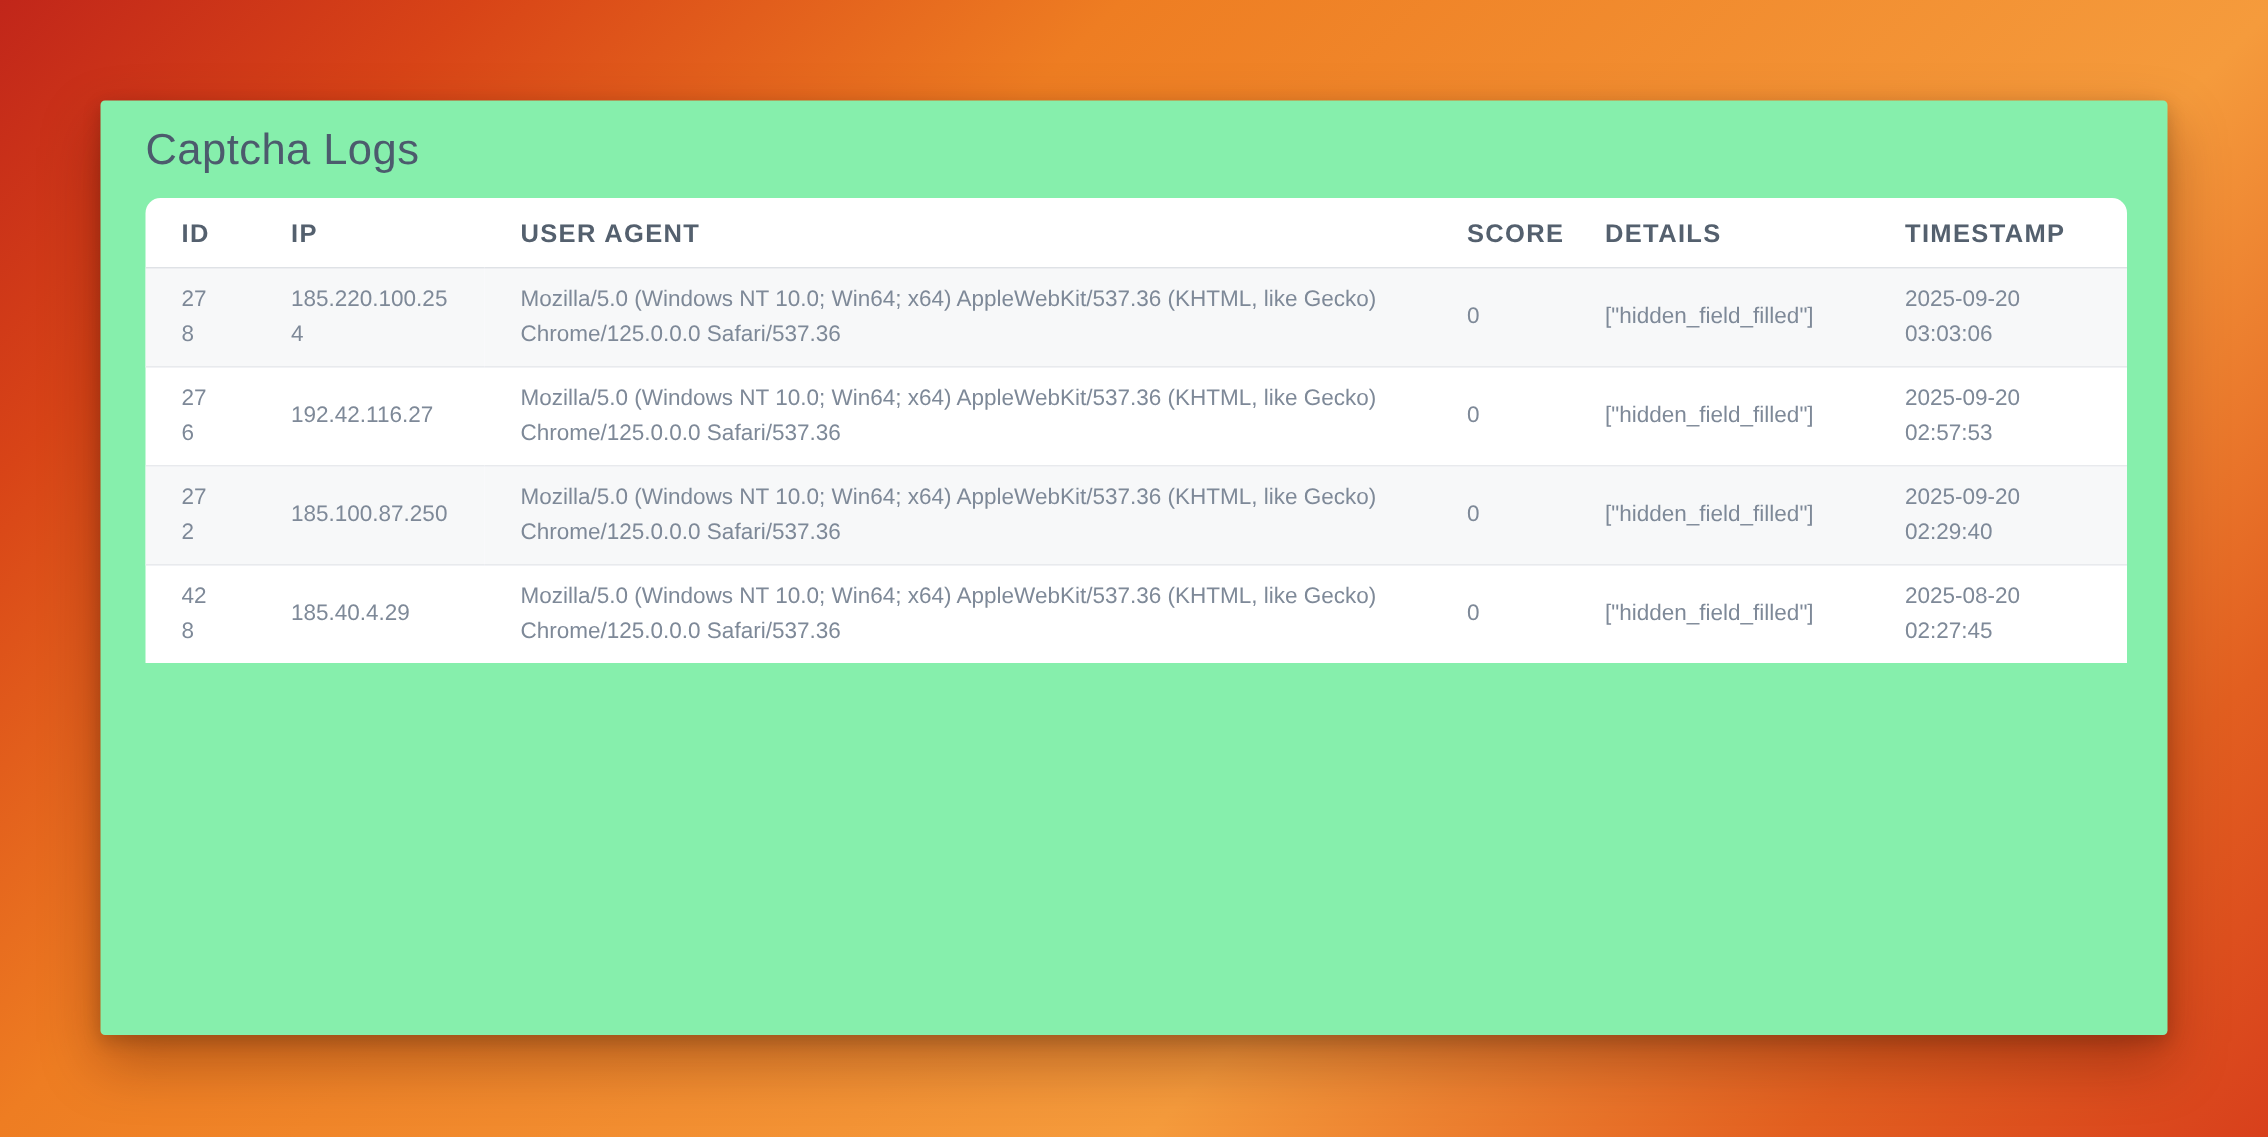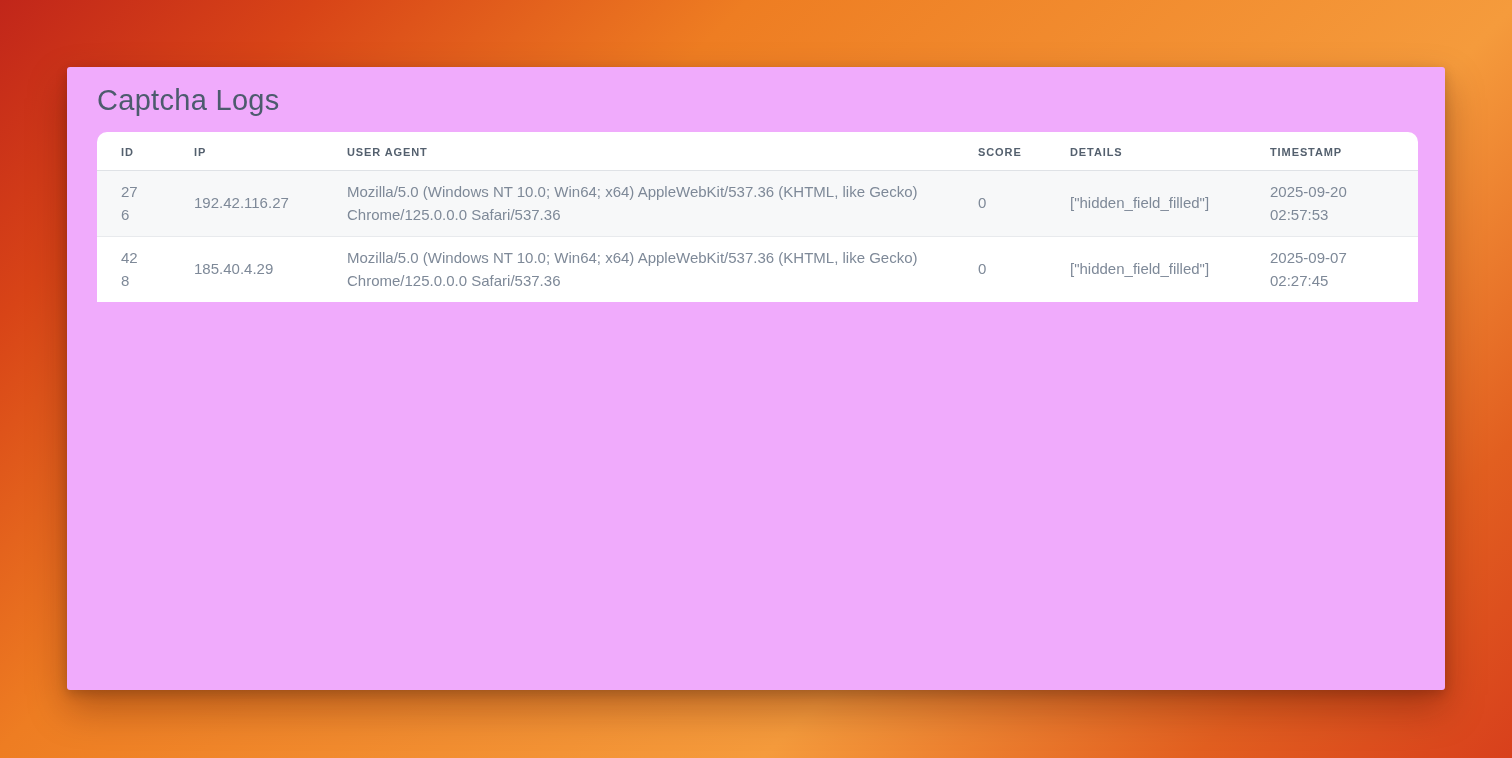--- a/index.html
+++ b/index.html
@@ -13,21 +13,21 @@
       #f59b3c 67%,
       #e25f20 86%,
       #d8401c 100%);
   }
   .card {
     position: absolute;
     left: 67px;
     top: 67px;
     width: 1378px;
     height: 623px;
-    background: #f0abfc;
+    background: #86efac;
     border-radius: 3px;
     box-shadow: 0 18px 38px rgba(70, 12, 0, 0.35), 0 4px 12px rgba(0, 0, 0, 0.18);
     overflow: hidden;
   }
   .card-title {
     padding: 17px 30px 15px 30px;
     font-size: 29px;
     font-weight: 500;
     letter-spacing: 0.3px;
     color: #4c5b6d;
@@ -44,21 +44,21 @@
     table-layout: fixed;
   }
   col.c-id        { width: 73px; }
   col.c-ip        { width: 153px; }
   col.c-ua        { width: auto; }
   col.c-score     { width: 92px; }
   col.c-details   { width: 200px; }
   col.c-timestamp { width: 172px; }
   thead th {
     text-align: left;
-    font-size: 11px;
+    font-size: 17px;
     font-weight: 700;
     letter-spacing: 0.9px;
     text-transform: uppercase;
     color: #54606e;
     padding: 14px 24px 12px 24px;
     border-bottom: 1px solid #dfe2e6;
     white-space: nowrap;
   }
   tbody td {
     font-size: 15px;
@@ -92,31 +92,47 @@
           <th>ID</th>
           <th>IP</th>
           <th>USER AGENT</th>
           <th>SCORE</th>
           <th>DETAILS</th>
           <th>TIMESTAMP</th>
         </tr>
       </thead>
       <tbody>
           <tr>
+    <td>278</td>
+    <td>185.220.100.254</td>
+    <td>Mozilla/5.0 (Windows NT 10.0; Win64; x64) AppleWebKit/537.36 (KHTML, like Gecko) Chrome/125.0.0.0 Safari/537.36</td>
+    <td>0</td>
+    <td>["hidden_field_filled"]</td>
+    <td>2025-09-20 03:03:06</td>
+  </tr>
+          <tr>
     <td>276</td>
     <td>192.42.116.27</td>
     <td>Mozilla/5.0 (Windows NT 10.0; Win64; x64) AppleWebKit/537.36 (KHTML, like Gecko) Chrome/125.0.0.0 Safari/537.36</td>
     <td>0</td>
     <td>["hidden_field_filled"]</td>
     <td>2025-09-20 02:57:53</td>
   </tr>
           <tr>
+    <td>272</td>
+    <td>185.100.87.250</td>
+    <td>Mozilla/5.0 (Windows NT 10.0; Win64; x64) AppleWebKit/537.36 (KHTML, like Gecko) Chrome/125.0.0.0 Safari/537.36</td>
+    <td>0</td>
+    <td>["hidden_field_filled"]</td>
+    <td>2025-09-20 02:29:40</td>
+  </tr>
+          <tr>
     <td>428</td>
     <td>185.40.4.29</td>
     <td>Mozilla/5.0 (Windows NT 10.0; Win64; x64) AppleWebKit/537.36 (KHTML, like Gecko) Chrome/125.0.0.0 Safari/537.36</td>
     <td>0</td>
     <td>["hidden_field_filled"]</td>
-    <td>2025-09-07 02:27:45</td>
+    <td>2025-08-20 02:27:45</td>
   </tr>
         </tbody>
     </table>
   </div>
 </div>
 
 </body></html>

